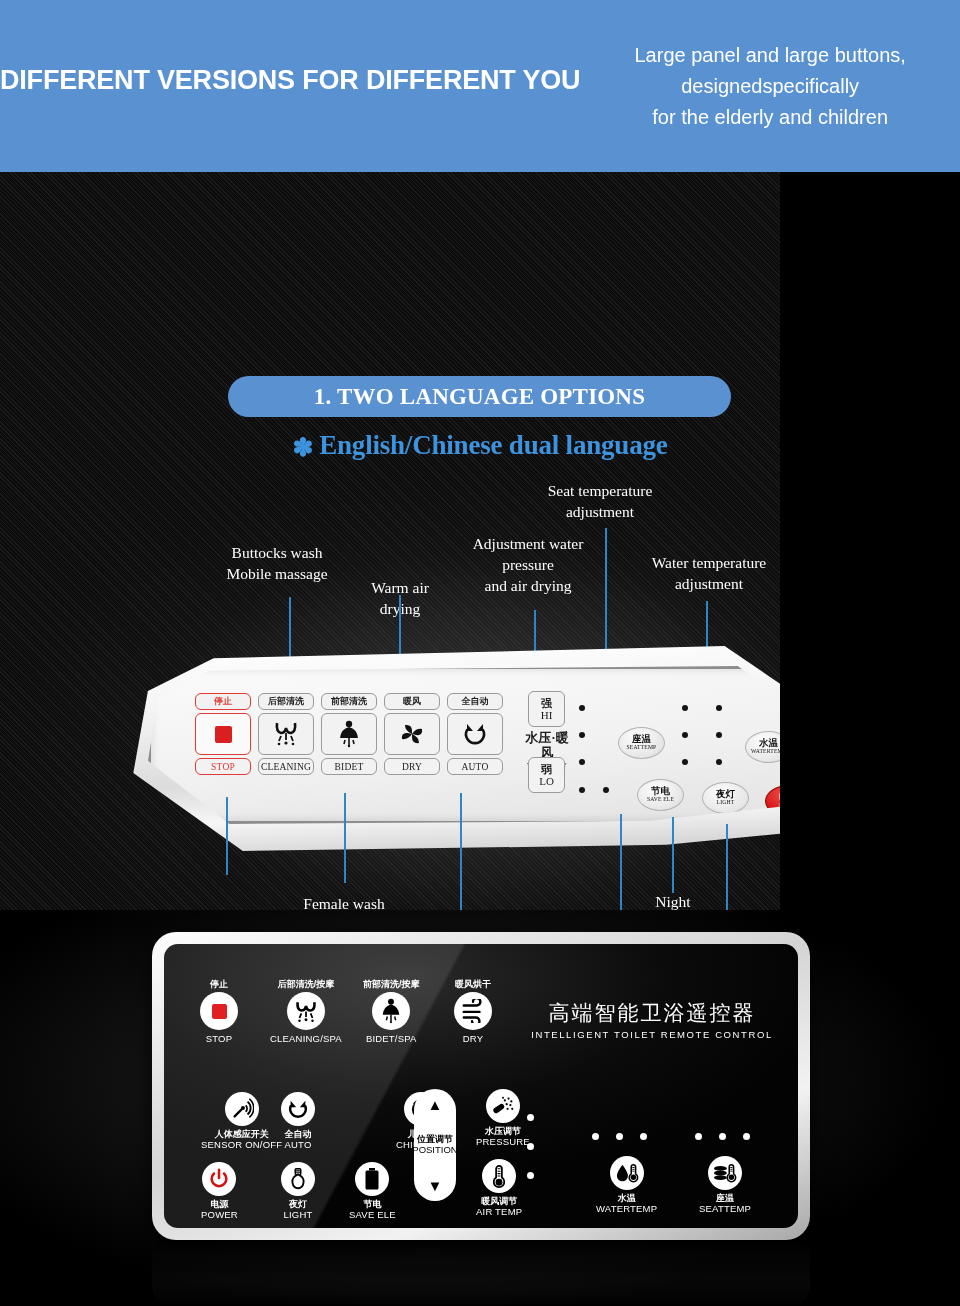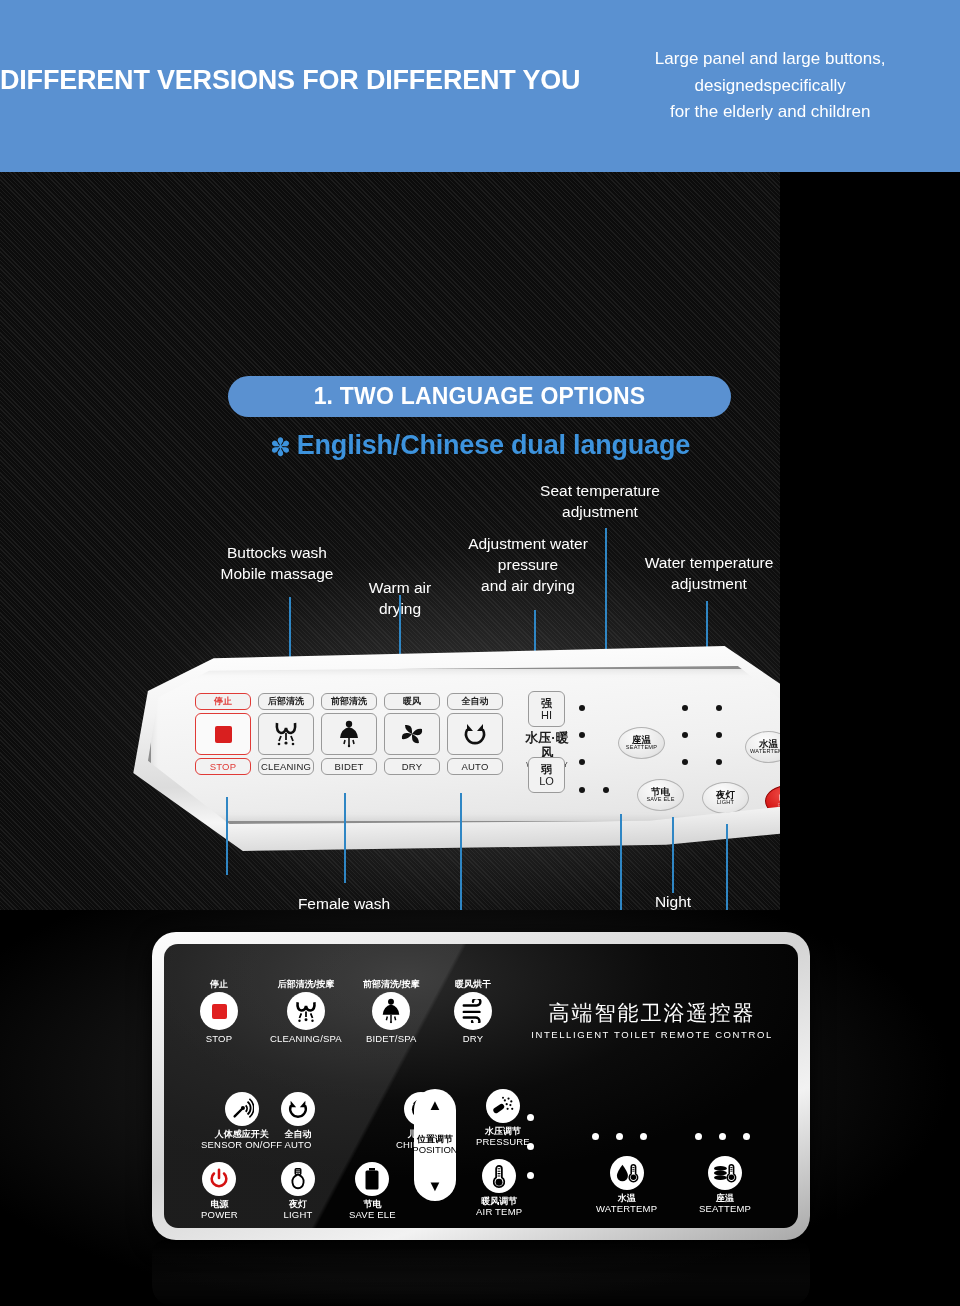--- a/index.html
+++ b/index.html
@@ -16,32 +16,33 @@
     width: 960px; height: 172px;
     background: #5a91d1;
     display: flex; 
     align-items: center; justify-content: center;
     color: #ffffff;
   }
   #header-title {
     font-size: 27px; font-weight: bold; letter-spacing: -0.2px;
     margin-bottom: 12px; white-space: nowrap;
   }
-  #header-sub { text-align: center; font-size: 17px; line-height: 1.55; font-weight: 400; }
+  #header-sub { text-align: center; font-size: 20px; line-height: 1.55; font-weight: 400; }
 
   
   #section1 {
     position: relative;
     width: 780px; height: 738px;
     background:
       radial-gradient(ellipse 600px 330px at 480px 560px, rgba(95,95,95,0.55) 0%, rgba(40,40,40,0.15) 55%, rgba(0,0,0,0) 78%),
       repeating-linear-gradient(45deg, #1c1c1c 0px, #1c1c1c 1px, #0c0c0c 1px, #0c0c0c 3px),
       repeating-linear-gradient(-45deg, #212121 0px, #212121 1px, #0a0a0a 1px, #0a0a0a 3px),
       #141414;
     overflow: hidden;
+    font-family: Liberation Serif, serif;
   }
 
   #pill-badge {
     position: absolute; left: 228px; top: 204px;
     width: 503px; height: 41px;
     background: #5a91d1; border-radius: 21px;
     display: flex; align-items: center; justify-content: center;
     color: #fff; font-size: 23px; font-weight: bold; letter-spacing: 0.2px;
   }
   #subhead1 {

